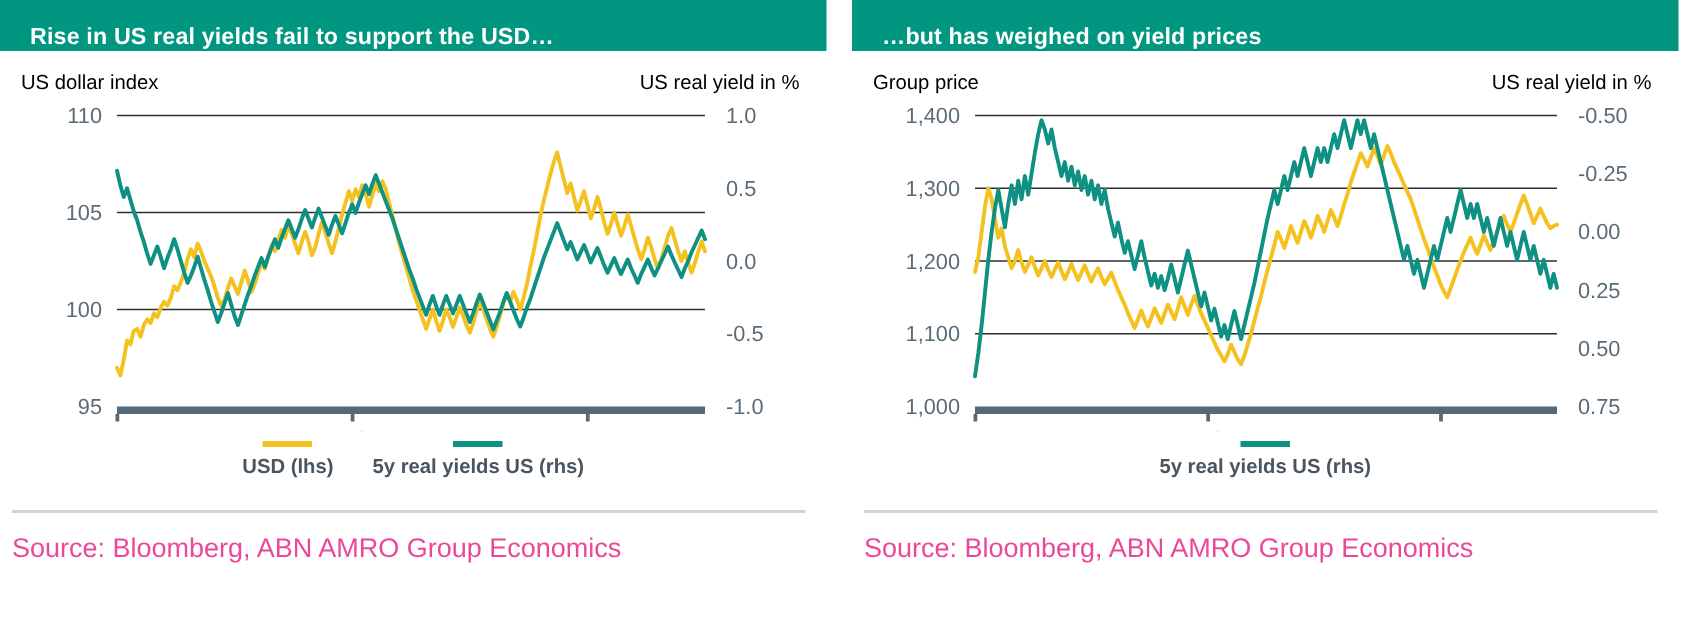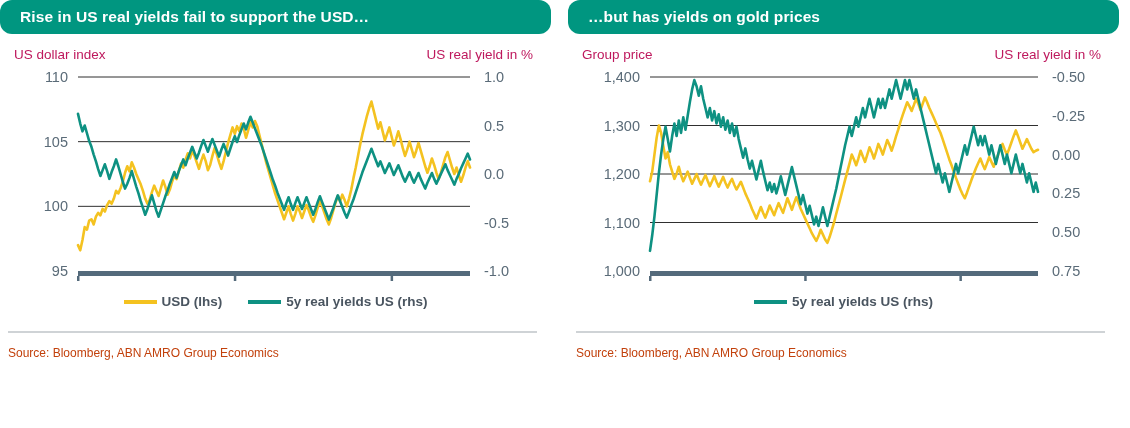--- a/index.html
+++ b/index.html
@@ -7,50 +7,50 @@
     width:1130px;height:428px;background:#ffffff;
     font-family:"Liberation Sans", sans-serif;
     -webkit-font-smoothing:antialiased;
     overflow:hidden;
   }
   .board{display:flex;width:1130px;height:428px;}
   .panel{width:551px;position:relative;}
   .panel.right{margin-left:17px;}
 
   .hdr{
-    height:34px;background:#009680;display:flex;align-items:center;
-    padding:0 12px 0 20px;box-sizing:border-box;border-radius:12px;
+    height:34px;background:#009680;display:flex;align-items:flex-end;
+    padding:0 12px 0 20px;box-sizing:border-box;
   }
   .hdr-title{
     color:#ffffff;font-size:15.5px;font-weight:bold;letter-spacing:.1px;
     white-space:nowrap;
   }
 
   .subrow{
     display:flex;justify-content:space-between;align-items:baseline;
     padding:13px 18px 0 14px;box-sizing:border-box;
   }
-  .axis-cap{color:#be185d;font-size:13.5px;}
+  .axis-cap{color:#000000;font-size:13.5px;}
 
   .plotwrap{padding:0;margin-top:4px;}
   svg.chart{display:block;}
 
   .legend{
     display:flex;justify-content:center;align-items:center;gap:26px;
     margin-top:6px;
   }
-  .lg-item{display:flex;align-items:center;gap:5px;}
+  .lg-item{display:flex;align-items:center;gap:5px;flex-direction:column;}
   .lg-swatch{display:block;width:33px;height:4px;border-radius:0;}
   .lg-label{font-size:13.5px;font-weight:bold;color:#4a5560;white-space:nowrap;}
 
   .src-rule{
     height:2px;background:#cfd3d6;margin:22px 14px 0 8px;
   }
   .src-text{
-    margin:13px 0 0 8px;font-size:12px;color:#c2410c;
+    margin:13px 0 0 8px;font-size:18px;color:#ec4899;
   }
 
   text{font-family:"Liberation Sans", sans-serif;}
   .tick{fill:#5a6b78;font-size:14.5px;}
   .tick-r{fill:#5a6b78;font-size:14.5px;}
   .tick-x{fill:#5a6b78;font-size:14.5px;}
 </style>
 </head>
 <body>
 
@@ -98,21 +98,21 @@
         <span class="lg-swatch" style="background:#0E9182"></span>
         <span class="lg-label">5y real yields US (rhs)</span>
       </div>
     </div>
     <div class="src-rule"></div>
     <div class="src-text">Source: Bloomberg, ABN AMRO Group Economics</div>
   </div>
 
   <div class="panel right">
     <div class="hdr">
-      <span class="hdr-title">…but has yields on gold prices</span>
+      <span class="hdr-title">…but has weighed on yield prices</span>
     </div>
     <div class="subrow">
       <span class="axis-cap">Group price</span>
       <span class="axis-cap">US real yield in %</span>
     </div>
     <div class="plotwrap">
       <svg class="chart" id="svg-1" width="551" height="222" viewBox="0 0 551 222">
           <line x1="82" y1="11" x2="470" y2="11" stroke="#2f2f2f" stroke-width="1"></line>
           <line x1="82" y1="59.5" x2="470" y2="59.5" stroke="#2f2f2f" stroke-width="1"></line>
           <line x1="82" y1="108" x2="470" y2="108" stroke="#2f2f2f" stroke-width="1"></line>

